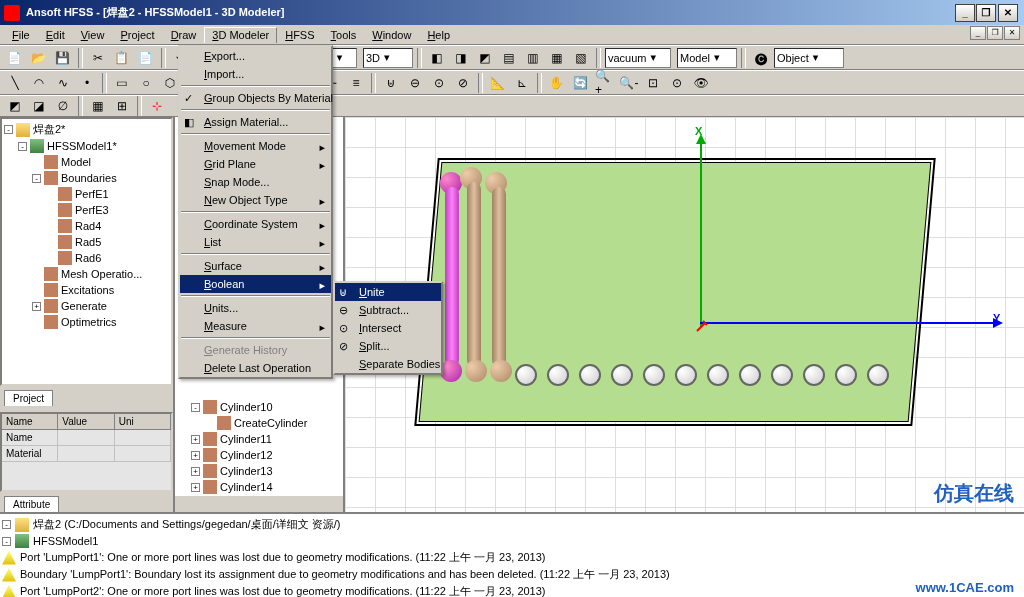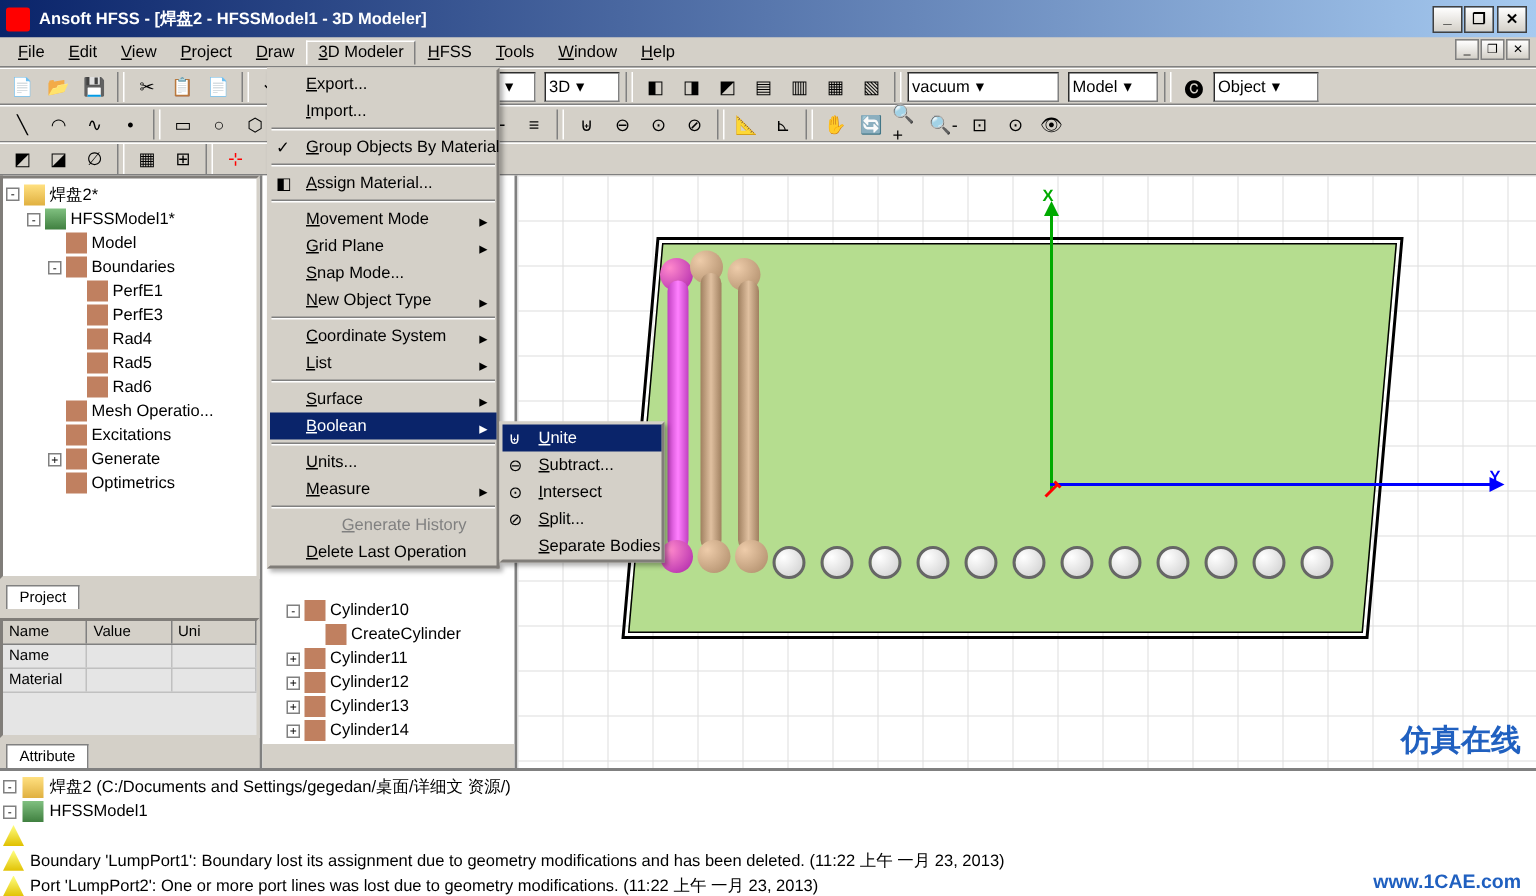--- a/index.html
+++ b/index.html
@@ -21,21 +21,21 @@
 .tsep { width:5px; height:20px; border-left:1px solid #808080; border-right:1px solid #fff; margin:0 2px; }
 .tcombo { height:20px; border:1px inset #808080; background:#fff; padding:0 2px; font-size:11px; display:flex; align-items:center; }
 .tcombo .arrow { margin-left:4px; }
 .dropdown { position:absolute; background:#d4d0c8; border:2px outset #d4d0c8; z-index:1000; box-shadow:2px 2px 3px rgba(0,0,0,0.3); }
 .dd-item { padding:3px 20px 3px 24px; position:relative; cursor:default; white-space:nowrap; }
 .dd-item:first-letter { text-decoration:underline; }
 .dd-item.sel { background:#0a246a; color:#fff; }
 .dd-item .arrow { position:absolute; right:6px; top:4px; }
 .dd-item .icon { position:absolute; left:4px; top:3px; width:14px; height:14px; }
 .dd-sep { height:1px; border-top:1px solid #808080; border-bottom:1px solid #fff; margin:2px 1px; }
-.dd-item.disabled { color:#808080;text-align:right; }
+.dd-item.disabled { color:#808080; }
 .work { position:absolute; top:117px; bottom:85px; left:0; right:0; display:flex; }
 .left-pane { width:175px; display:flex; flex-direction:column; border-right:2px solid #808080; }
 .proj-tree { flex:1; background:#fff; border:2px inset #d4d0c8; overflow:auto; padding:2px; }
 .tree-item { display:flex; align-items:center; padding:1px 0; white-space:nowrap; }
 .tree-item .exp { width:9px; height:9px; border:1px solid #808080; background:#fff; font-size:8px; line-height:7px; text-align:center; margin-right:3px; }
 .tree-item .ico { width:14px; height:14px; margin-right:3px; display:inline-block; }
 .tree-item.sel span.lbl { background:#0a246a; color:#fff; padding:0 2px; }
 .ind1 { padding-left:14px; } .ind2 { padding-left:28px; } .ind3 { padding-left:42px; }
 .tabrow { height:20px; background:#d4d0c8; display:flex; align-items:end; padding:0 4px; }
 .tab { padding:2px 8px; background:#fff; border:1px solid #808080; border-bottom:none; font-size:10px; }
@@ -126,21 +126,21 @@
     </div>
   <div class="tsep"></div>
   <div class="tbtn">◧</div>
   <div class="tbtn">◨</div>
   <div class="tbtn">◩</div>
   <div class="tbtn">▤</div>
   <div class="tbtn">▥</div>
   <div class="tbtn">▦</div>
   <div class="tbtn">▧</div>
   <div class="tsep"></div>
-  <div class="tcombo" style="width:101px">
+  <div class="tcombo" style="width:66px">
       <span>vacuum</span>
       <span class="arrow">▾</span>
     </div>
   <div class="tcombo" style="width:60px;margin-left:4px">
       <span>Model</span>
       <span class="arrow">▾</span>
     </div>
   <div class="tsep"></div>
   <div class="tbtn">🅒</div>
   <div class="tcombo" style="width:70px">
@@ -415,20 +415,21 @@
       <span class="ico ic-folder"></span>
       <span>焊盘2 (C:/Documents and Settings/gegedan/桌面/详细文 资源/)</span>
     </div>
   <div class="msg-item ind1">
       <span class="exp" style="width:9px;height:9px;border:1px solid #808080;background:#fff;font-size:8px;line-height:7px;text-align:center;margin-right:4px">-</span>
       <span class="ico ic-model"></span>
       <span>HFSSModel1</span>
     </div>
   <div class="msg-item ind2">
       <span class="ico ic-warn"></span>
+      <span>Port 'LumpPort1': One or more port lines was lost due to geometry modifications. (11:22 上午  一月 23, 2013)</span>
     </div>
   <div class="msg-item ind2">
       <span class="ico ic-warn"></span>
       <span>Boundary 'LumpPort1': Boundary lost its assignment due to geometry modifications and has been deleted. (11:22 上午  一月 23, 2013)</span>
     </div>
   <div class="msg-item ind2">
       <span class="ico ic-warn"></span>
       <span>Port 'LumpPort2': One or more port lines was lost due to geometry modifications. (11:22 上午  一月 23, 2013)</span>
     </div>
 </div>

